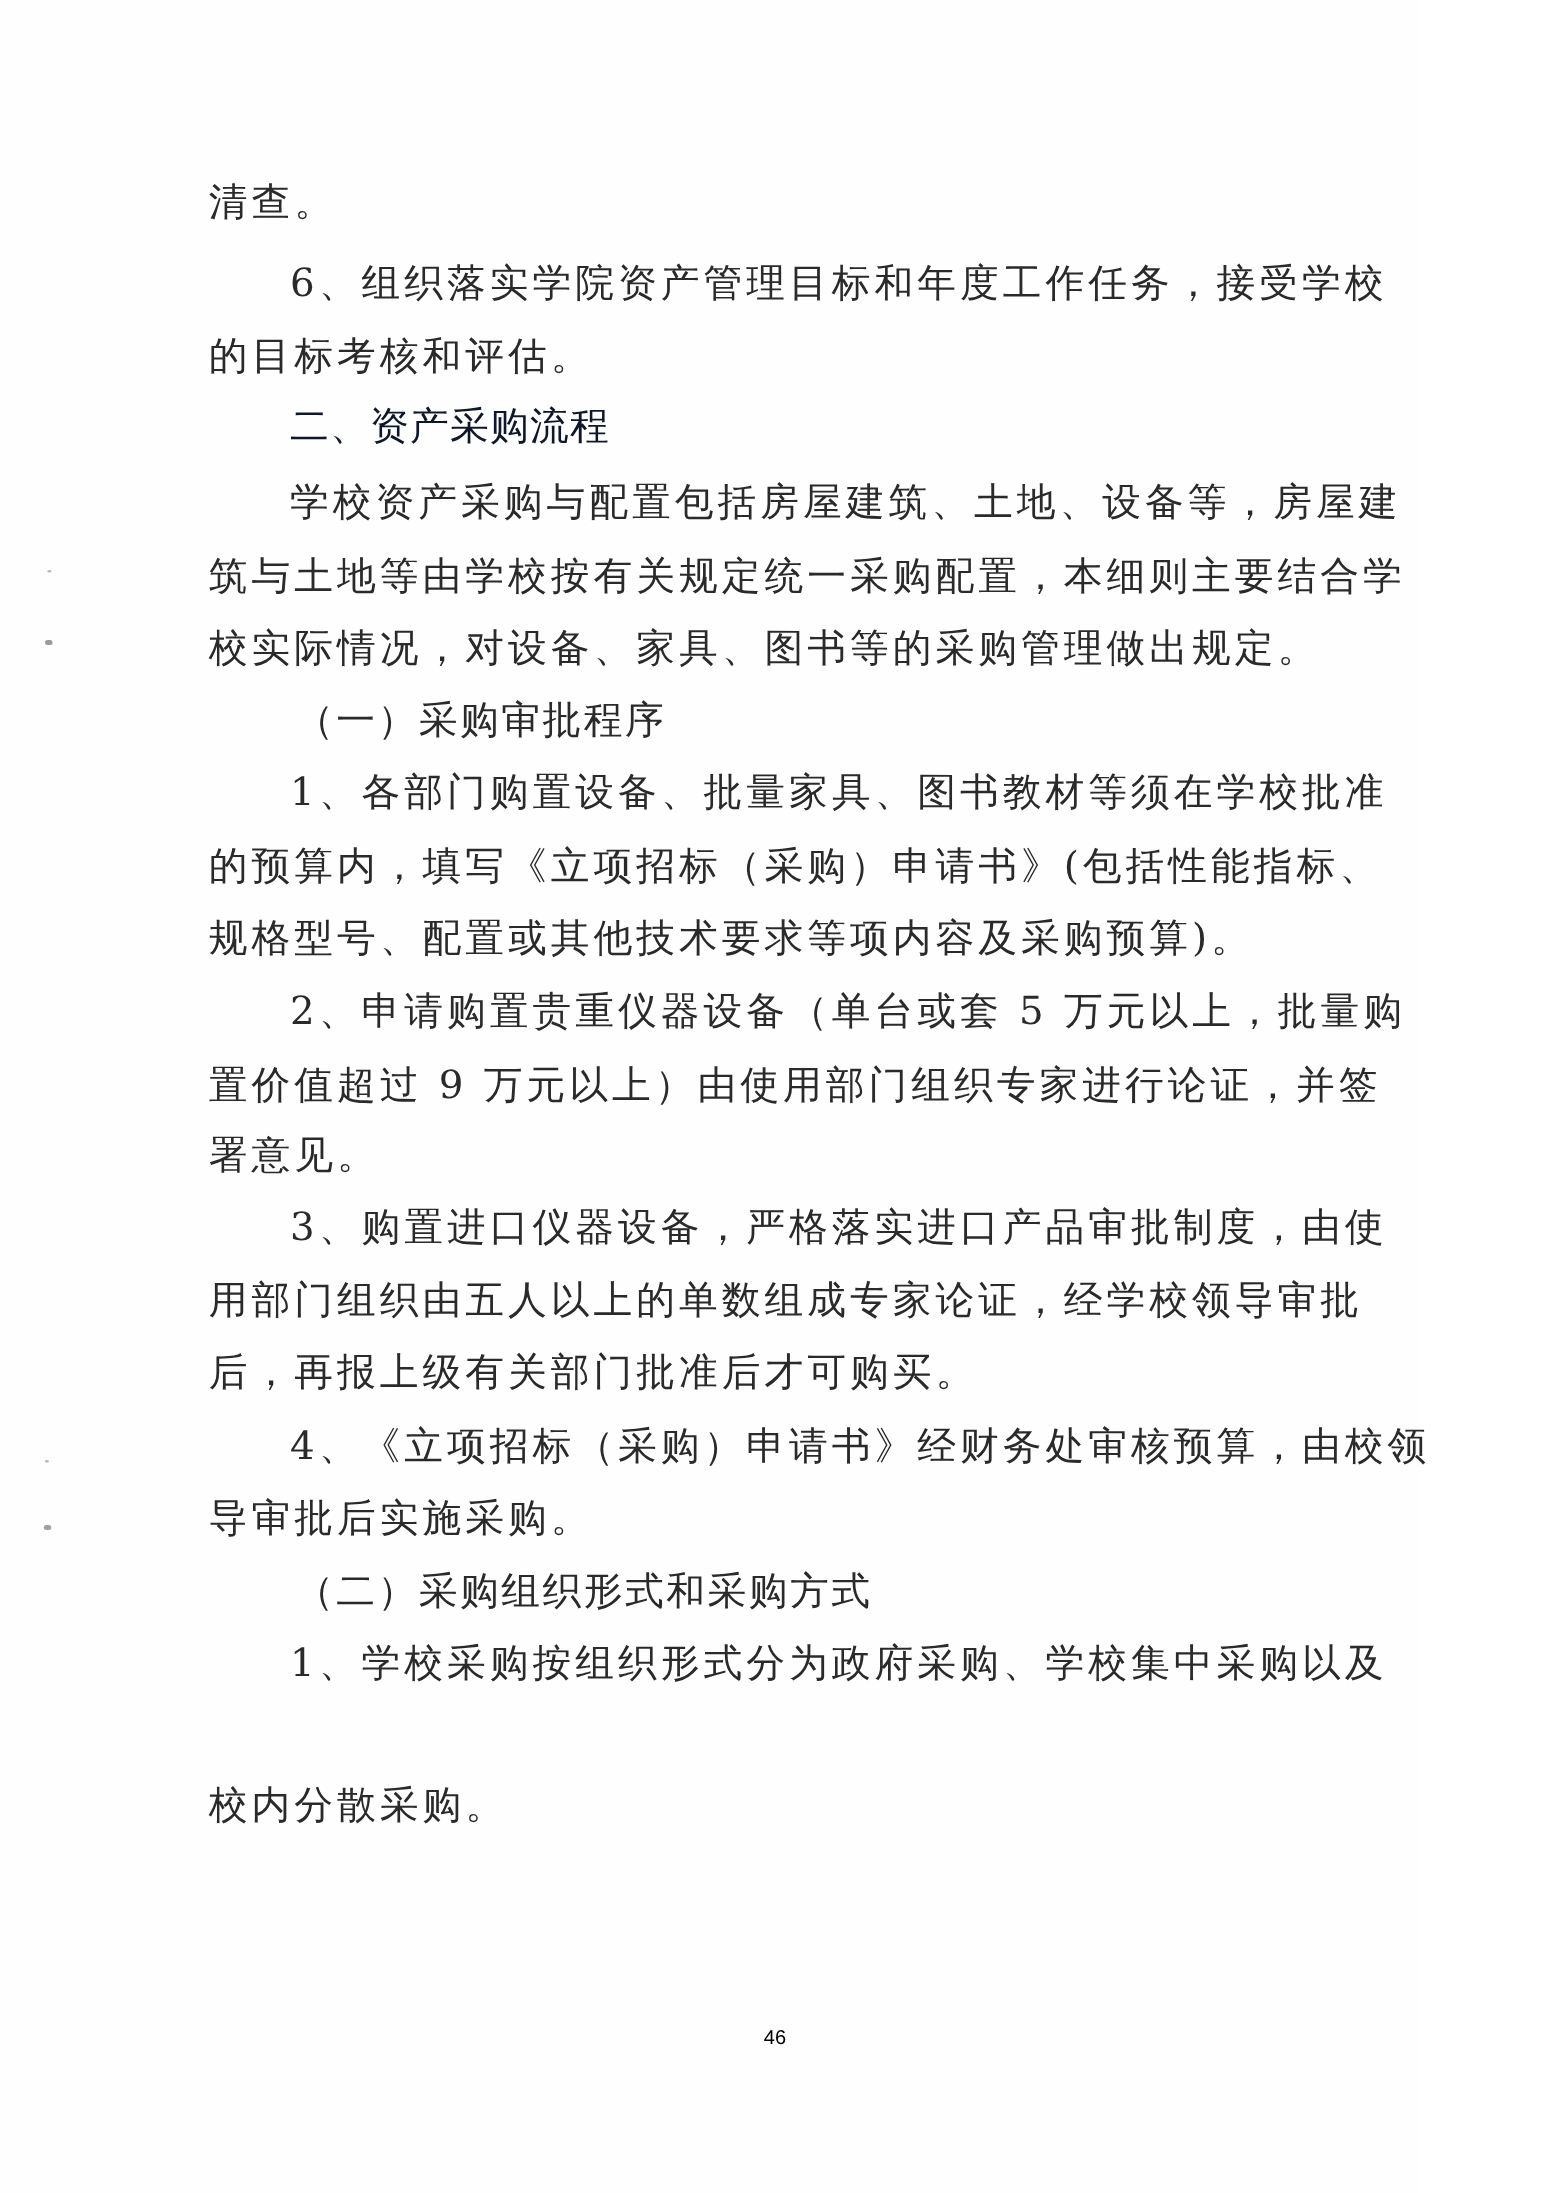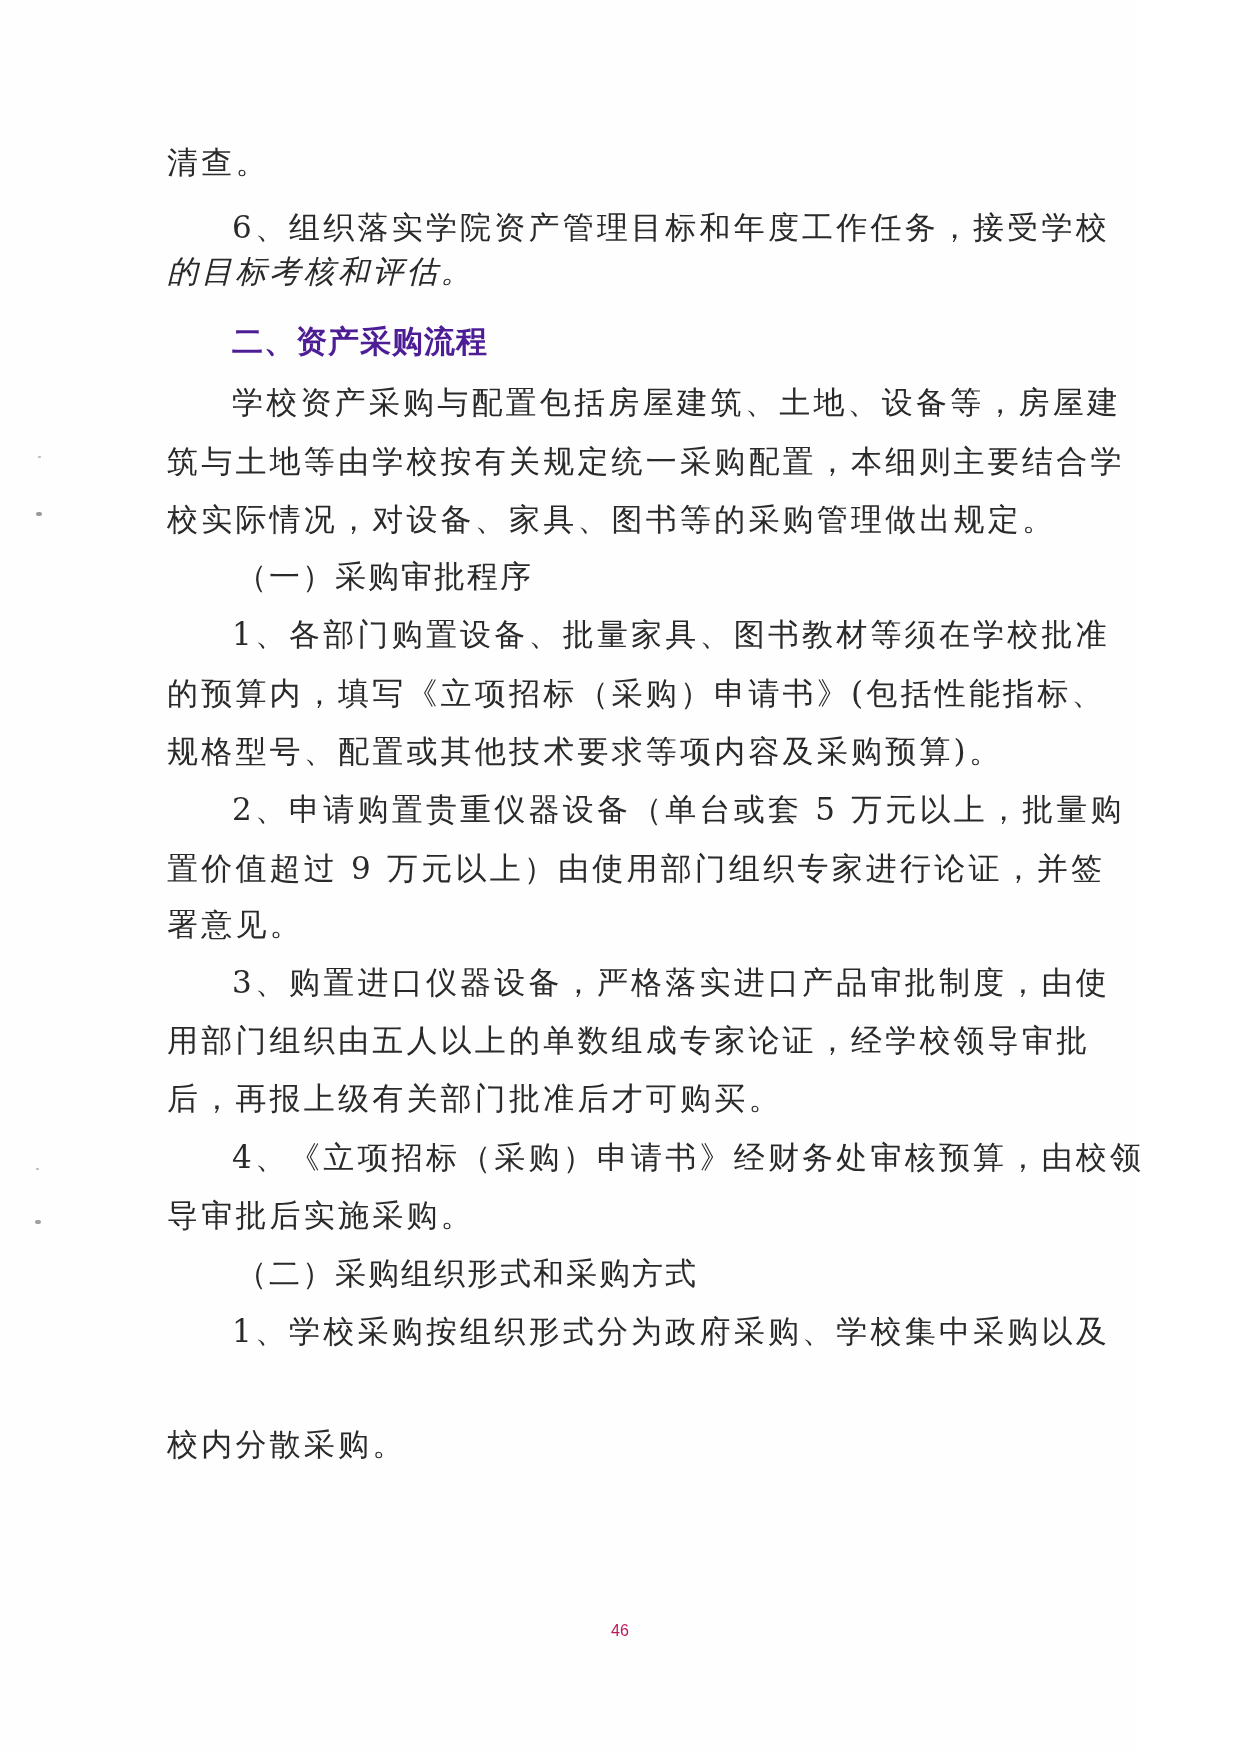--- a/index.html
+++ b/index.html
@@ -27,57 +27,57 @@
       left: 167px;
       font-size: 31px;
       line-height: 40px;
       letter-spacing: 3.2px;
       white-space: nowrap;
       font-weight: 300;
     }
     .indent { left: 232px; }
     .heading {
       font-family: "DejaVu Sans", "Liberation Sans", sans-serif;
-      font-weight: 700;
+      font-weight: 400;
       letter-spacing: 1px;
-      color: #4c1d95;
+      color: #0f172a;
     }
     .subheading {
       left: 236px;
       letter-spacing: 2px;
     }
     .page-number {
       position: absolute;
       left: 0;
       width: 1240px;
       top: 1622px;
       text-align: center;
       font-family: "Liberation Sans", sans-serif;
       font-size: 16px;
-      color: #be185d;
+      color: #000000;
     }
     .speck {
       position: absolute;
       background: #b8b8b8;
       border-radius: 2px;
     }
   </style>
 </head>
 <body>
 
 <div class="page">
 
   <div class="speck" style="left:38px; top:456px; width:3px; height:2px;"></div>
   <div class="speck" style="left:36px; top:512px; width:6px; height:4px; background:#9a9a9a;"></div>
   <div class="speck" style="left:36px; top:1168px; width:3px; height:2px;"></div>
   <div class="speck" style="left:35px; top:1220px; width:6px; height:4px; background:#a0a0a0;"></div>
 
   <div class="line" style="top:142px;">清查。</div>
   <div class="line indent" style="top:207px;">6、组织落实学院资产管理目标和年度工作任务，接受学校</div>
-  <div class="line" style="top:251px;font-style:italic;">的目标考核和评估。</div>
+  <div class="line" style="top:265px;">的目标考核和评估。</div>
   <div class="line indent heading" style="top:321px;">二、资产采购流程</div>
   <div class="line indent" style="top:382px;">学校资产采购与配置包括房屋建筑、土地、设备等，房屋建</div>
   <div class="line" style="top:441px;">筑与土地等由学校按有关规定统一采购配置，本细则主要结合学</div>
   <div class="line" style="top:499px;">校实际情况，对设备、家具、图书等的采购管理做出规定。</div>
   <div class="line subheading" style="top:556px;">（一）采购审批程序</div>
   <div class="line indent" style="top:614px;">1、各部门购置设备、批量家具、图书教材等须在学校批准</div>
   <div class="line" style="top:673px;">的预算内，填写《立项招标（采购）申请书》(包括性能指标、</div>
   <div class="line" style="top:731px;text-align:right;">规格型号、配置或其他技术要求等项内容及采购预算)。</div>
   <div class="line indent" style="top:789px;">2、申请购置贵重仪器设备（单台或套 5 万元以上，批量购</div>
   <div class="line" style="top:848px;">置价值超过 9 万元以上）由使用部门组织专家进行论证，并签</div>

